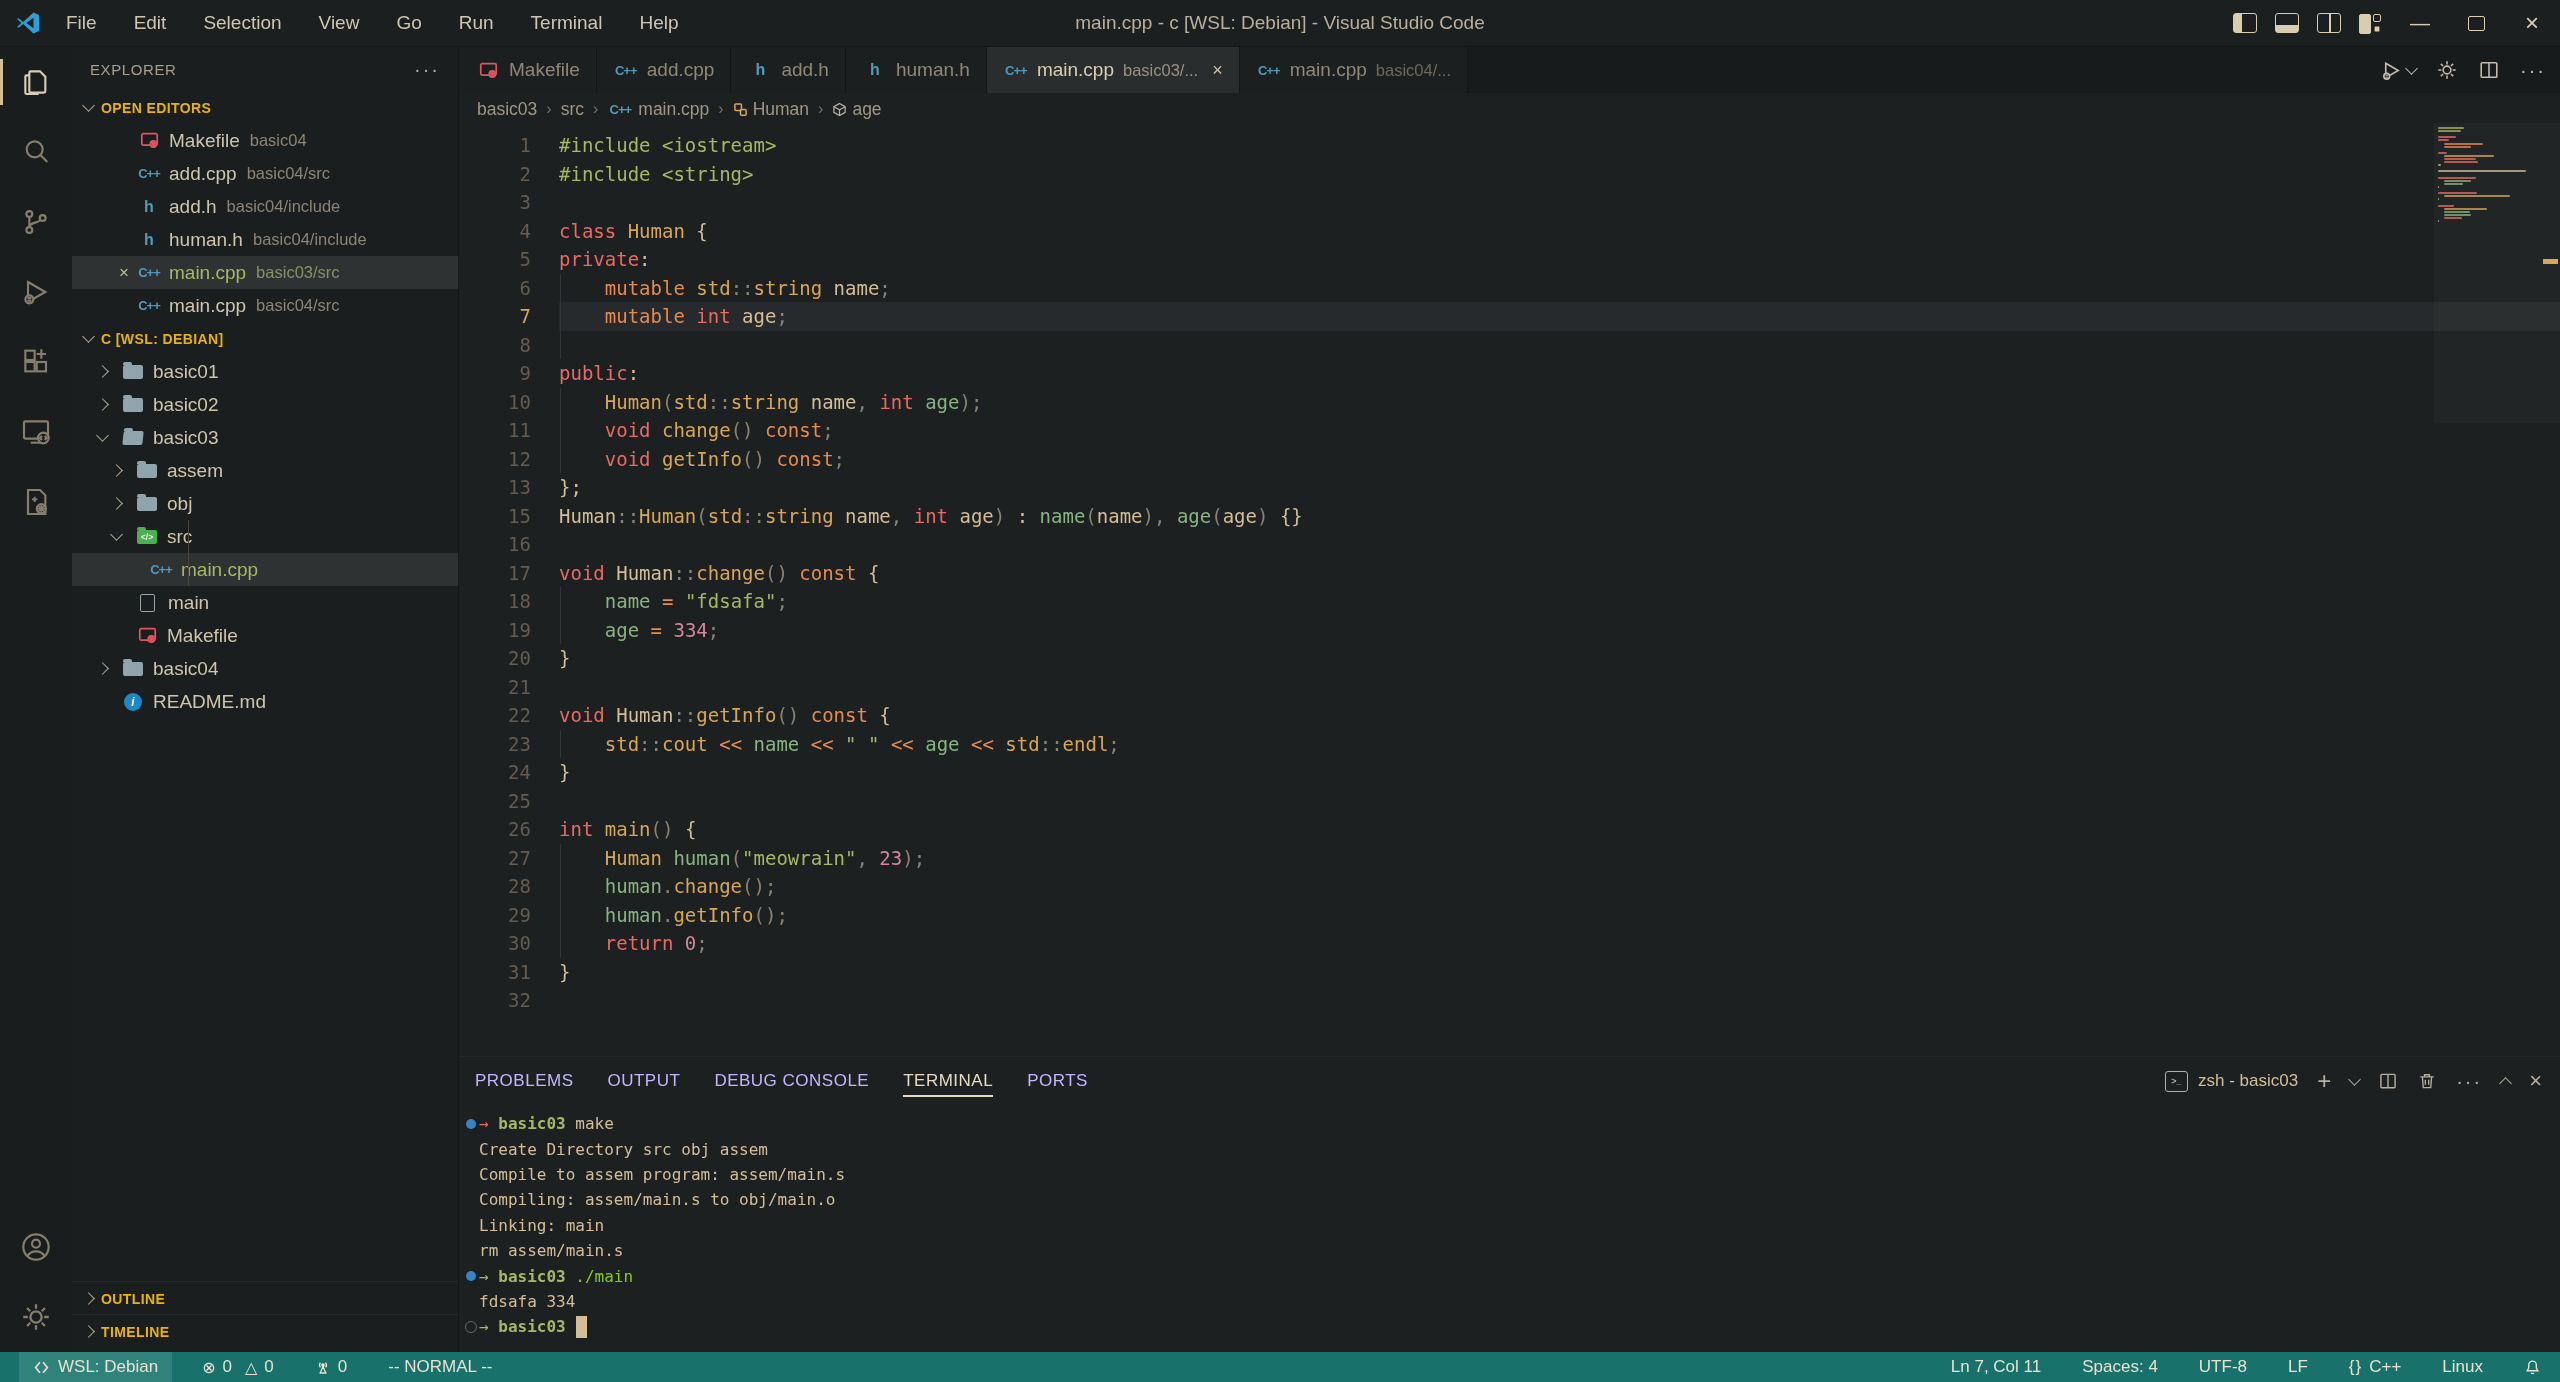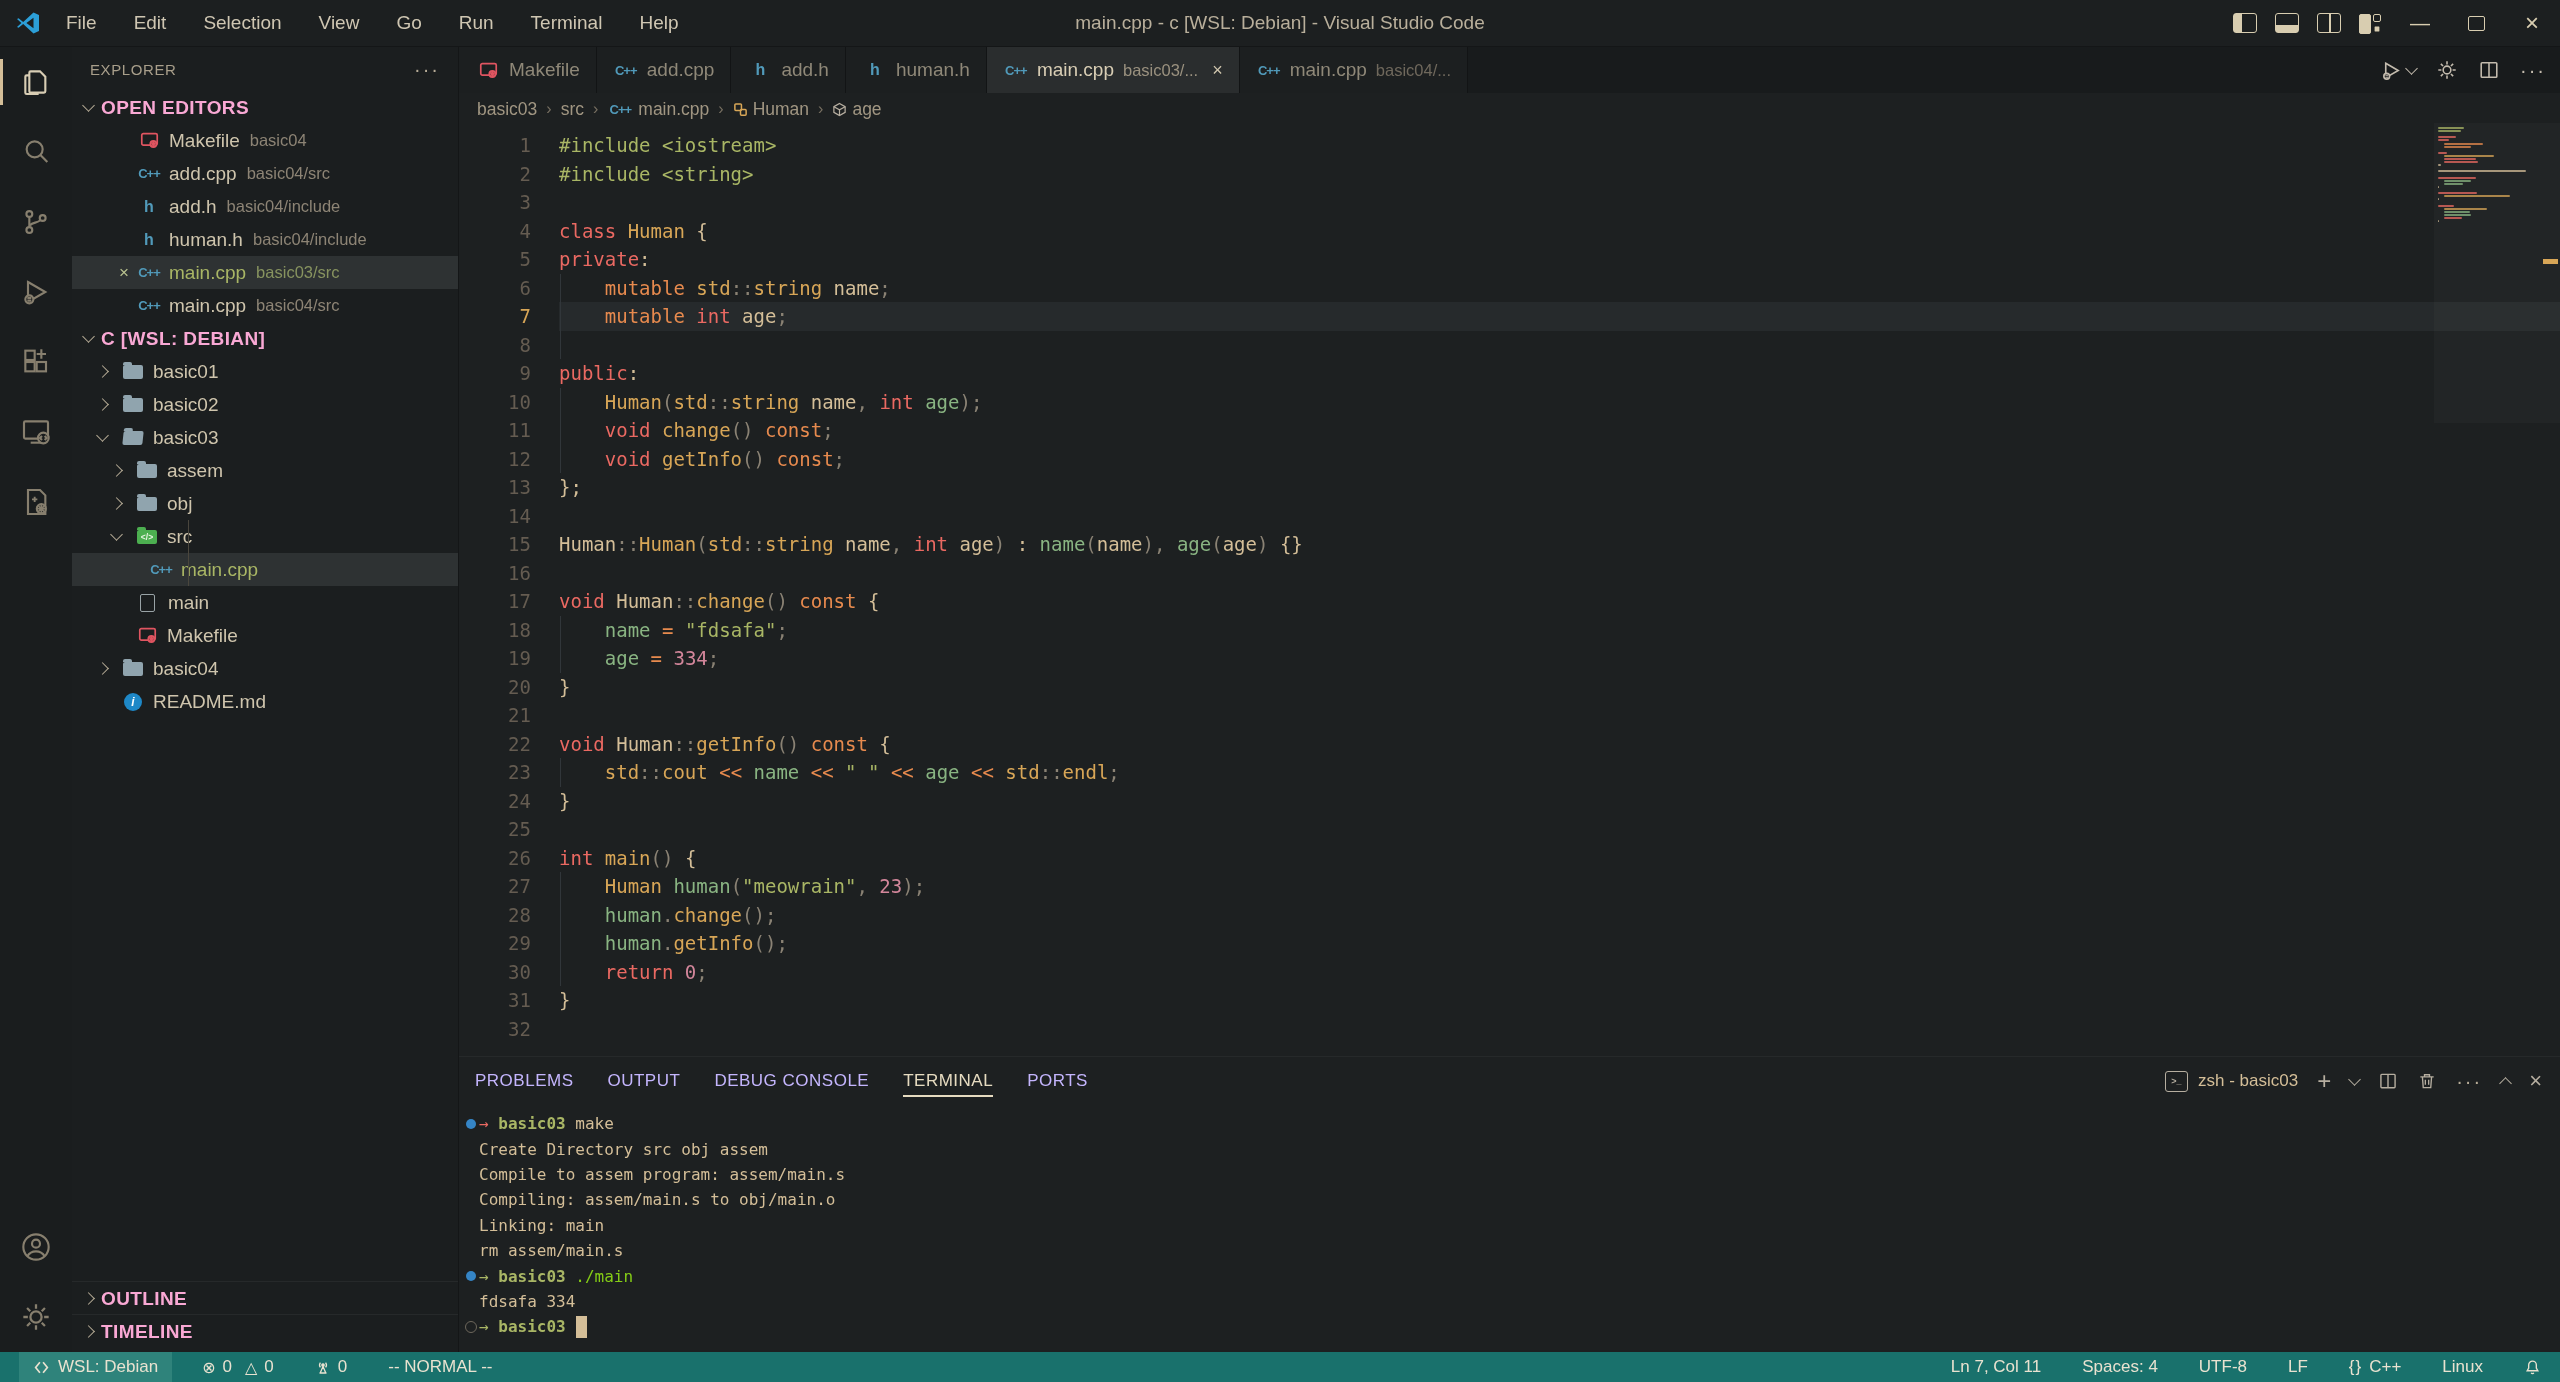--- a/index.html
+++ b/index.html
@@ -26,21 +26,21 @@
   #activitybar{position:absolute;top:47px;left:0;width:72px;bottom:30px;background:#1a1d1e;border-right:1px solid #141617;display:flex;flex-direction:column;align-items:center;}
   .act-item{width:72px;height:70px;display:flex;align-items:center;justify-content:center;color:#877f6e;position:relative;}
   .act-item.active{color:#d8cdb4;}
   .act-item.active::before{content:'';position:absolute;left:0;top:12px;bottom:12px;width:2.5px;background:#d4be98;}
   #activity-bottom{margin-top:auto;display:flex;flex-direction:column;align-items:center;}
   
   #sidebar{position:absolute;top:47px;left:72px;width:386px;bottom:30px;background:#1b1e1f;border-right:1px solid #141617;color:#cfc5ad;}
   #sidebar-header{height:44px;display:flex;align-items:center;padding:0 18px;}
   #sidebar-title{font-size:15px;letter-spacing:.6px;color:#a99f8b;flex:1;}
   .more-dots{color:#b7ac97;font-size:20px;letter-spacing:2px;}
-  .sec-header{height:33px;display:flex;align-items:center;padding-left:12px;font-weight:bold;font-size:19px;letter-spacing:.4px;color:#f9a8d4;}
+  .sec-header{height:33px;display:flex;align-items:center;padding-left:12px;font-weight:bold;font-size:14px;letter-spacing:.4px;color:#eab308;}
   .sec-header .chev{margin-right:8px;}
   .chev{width:8px;height:8px;border-right:1.8px solid #b7ac97;border-bottom:1.8px solid #b7ac97;display:inline-block;flex:none;}
   .chev.r{transform:rotate(-45deg);}
   .chev.d{transform:rotate(45deg);margin-top:-4px;}
   .row{height:33px;display:flex;align-items:center;font-size:19px;color:#cfc5ad;white-space:nowrap;}
   .row .lbl{margin-left:7px;}
   .row .desc{margin-left:10px;font-size:16.5px;color:#8d8475;}
   .row.sel{background:#2e3233;}
   .row.green .lbl{color:#a9b665;}
   .row.green .desc{color:#87935f;}
@@ -463,21 +463,20 @@
         <div class="cl"><span class="ln">4</span><span class="lc"><span style="color: rgb(234, 105, 98);">class</span><span style="color: rgb(212, 190, 152);"> </span><span style="color: rgb(216, 166, 87);">Human</span><span style="color: rgb(212, 190, 152);"> {</span></span></div>
         <div class="cl"><span class="ln">5</span><span class="lc"><span style="color: rgb(234, 105, 98);">private</span><span style="color: rgb(212, 190, 152);">:</span></span></div>
         <div class="cl g"><span class="ln">6</span><span class="lc"><span style="color: rgb(212, 190, 152);">    </span><span style="color: rgb(231, 138, 78);">mutable</span><span style="color: rgb(212, 190, 152);"> </span><span style="color: rgb(216, 166, 87);">std</span><span style="color: rgb(138, 130, 116);">::</span><span style="color: rgb(216, 166, 87);">string</span><span style="color: rgb(212, 190, 152);"> name</span><span style="color: rgb(138, 130, 116);">;</span></span></div>
         <div class="cl cur g"><span class="ln">7</span><span class="lc"><span style="color: rgb(212, 190, 152);">    </span><span style="color: rgb(231, 138, 78);">mutable</span><span style="color: rgb(212, 190, 152);"> </span><span style="color: rgb(234, 105, 98);">int</span><span style="color: rgb(212, 190, 152);"> age</span><span style="color: rgb(138, 130, 116);">;</span></span></div>
         <div class="cl g"><span class="ln">8</span><span class="lc"></span></div>
         <div class="cl"><span class="ln">9</span><span class="lc"><span style="color: rgb(234, 105, 98);">public</span><span style="color: rgb(212, 190, 152);">:</span></span></div>
         <div class="cl g"><span class="ln">10</span><span class="lc"><span style="color: rgb(212, 190, 152);">    </span><span style="color: rgb(216, 166, 87);">Human</span><span style="color: rgb(138, 130, 116);">(</span><span style="color: rgb(216, 166, 87);">std</span><span style="color: rgb(138, 130, 116);">::</span><span style="color: rgb(216, 166, 87);">string</span><span style="color: rgb(212, 190, 152);"> name</span><span style="color: rgb(138, 130, 116);">, </span><span style="color: rgb(234, 105, 98);">int</span><span style="color: rgb(212, 190, 152);"> </span><span style="color: rgb(137, 180, 130);">age</span><span style="color: rgb(138, 130, 116);">);</span></span></div>
         <div class="cl g"><span class="ln">11</span><span class="lc"><span style="color: rgb(212, 190, 152);">    </span><span style="color: rgb(234, 105, 98);">void</span><span style="color: rgb(212, 190, 152);"> </span><span style="color: rgb(216, 166, 87);">change</span><span style="color: rgb(138, 130, 116);">()</span><span style="color: rgb(212, 190, 152);"> </span><span style="color: rgb(231, 138, 78);">const</span><span style="color: rgb(138, 130, 116);">;</span></span></div>
         <div class="cl g"><span class="ln">12</span><span class="lc"><span style="color: rgb(212, 190, 152);">    </span><span style="color: rgb(234, 105, 98);">void</span><span style="color: rgb(212, 190, 152);"> </span><span style="color: rgb(216, 166, 87);">getInfo</span><span style="color: rgb(138, 130, 116);">()</span><span style="color: rgb(212, 190, 152);"> </span><span style="color: rgb(231, 138, 78);">const</span><span style="color: rgb(138, 130, 116);">;</span></span></div>
         <div class="cl"><span class="ln">13</span><span class="lc"><span style="color: rgb(212, 190, 152);">};</span></span></div>
-        <div class="cl"><span class="ln">14</span><span class="lc"></span></div>
         <div class="cl"><span class="ln">15</span><span class="lc"><span style="color: rgb(212, 190, 152);">Human</span><span style="color: rgb(138, 130, 116);">::</span><span style="color: rgb(216, 166, 87);">Human</span><span style="color: rgb(138, 130, 116);">(</span><span style="color: rgb(216, 166, 87);">std</span><span style="color: rgb(138, 130, 116);">::</span><span style="color: rgb(216, 166, 87);">string</span><span style="color: rgb(212, 190, 152);"> name</span><span style="color: rgb(138, 130, 116);">, </span><span style="color: rgb(234, 105, 98);">int</span><span style="color: rgb(212, 190, 152);"> age</span><span style="color: rgb(138, 130, 116);">)</span><span style="color: rgb(212, 190, 152);"> : </span><span style="color: rgb(137, 180, 130);">name</span><span style="color: rgb(138, 130, 116);">(</span><span style="color: rgb(212, 190, 152);">name</span><span style="color: rgb(138, 130, 116);">), </span><span style="color: rgb(137, 180, 130);">age</span><span style="color: rgb(138, 130, 116);">(</span><span style="color: rgb(212, 190, 152);">age</span><span style="color: rgb(138, 130, 116);">)</span><span style="color: rgb(212, 190, 152);"> {}</span></span></div>
         <div class="cl"><span class="ln">16</span><span class="lc"></span></div>
         <div class="cl"><span class="ln">17</span><span class="lc"><span style="color: rgb(234, 105, 98);">void</span><span style="color: rgb(212, 190, 152);"> Human</span><span style="color: rgb(138, 130, 116);">::</span><span style="color: rgb(216, 166, 87);">change</span><span style="color: rgb(138, 130, 116);">()</span><span style="color: rgb(212, 190, 152);"> </span><span style="color: rgb(231, 138, 78);">const</span><span style="color: rgb(212, 190, 152);"> {</span></span></div>
         <div class="cl g"><span class="ln">18</span><span class="lc"><span style="color: rgb(212, 190, 152);">    </span><span style="color: rgb(137, 180, 130);">name</span><span style="color: rgb(212, 190, 152);"> </span><span style="color: rgb(231, 138, 78);">=</span><span style="color: rgb(212, 190, 152);"> </span><span style="color: rgb(169, 182, 101);">"fdsafa"</span><span style="color: rgb(138, 130, 116);">;</span></span></div>
         <div class="cl g"><span class="ln">19</span><span class="lc"><span style="color: rgb(212, 190, 152);">    </span><span style="color: rgb(137, 180, 130);">age</span><span style="color: rgb(212, 190, 152);"> </span><span style="color: rgb(231, 138, 78);">=</span><span style="color: rgb(212, 190, 152);"> </span><span style="color: rgb(211, 134, 155);">334</span><span style="color: rgb(138, 130, 116);">;</span></span></div>
         <div class="cl"><span class="ln">20</span><span class="lc"><span style="color: rgb(212, 190, 152);">}</span></span></div>
         <div class="cl"><span class="ln">21</span><span class="lc"></span></div>
         <div class="cl"><span class="ln">22</span><span class="lc"><span style="color: rgb(234, 105, 98);">void</span><span style="color: rgb(212, 190, 152);"> Human</span><span style="color: rgb(138, 130, 116);">::</span><span style="color: rgb(216, 166, 87);">getInfo</span><span style="color: rgb(138, 130, 116);">()</span><span style="color: rgb(212, 190, 152);"> </span><span style="color: rgb(231, 138, 78);">const</span><span style="color: rgb(212, 190, 152);"> {</span></span></div>
         <div class="cl g"><span class="ln">23</span><span class="lc"><span style="color: rgb(212, 190, 152);">    </span><span style="color: rgb(216, 166, 87);">std</span><span style="color: rgb(138, 130, 116);">::</span><span style="color: rgb(216, 166, 87);">cout</span><span style="color: rgb(212, 190, 152);"> </span><span style="color: rgb(231, 138, 78);">&lt;&lt;</span><span style="color: rgb(212, 190, 152);"> </span><span style="color: rgb(137, 180, 130);">name</span><span style="color: rgb(212, 190, 152);"> </span><span style="color: rgb(231, 138, 78);">&lt;&lt;</span><span style="color: rgb(212, 190, 152);"> </span><span style="color: rgb(169, 182, 101);">" "</span><span style="color: rgb(212, 190, 152);"> </span><span style="color: rgb(231, 138, 78);">&lt;&lt;</span><span style="color: rgb(212, 190, 152);"> </span><span style="color: rgb(137, 180, 130);">age</span><span style="color: rgb(212, 190, 152);"> </span><span style="color: rgb(231, 138, 78);">&lt;&lt;</span><span style="color: rgb(212, 190, 152);"> </span><span style="color: rgb(216, 166, 87);">std</span><span style="color: rgb(138, 130, 116);">::</span><span style="color: rgb(216, 166, 87);">endl</span><span style="color: rgb(138, 130, 116);">;</span></span></div>
         <div class="cl"><span class="ln">24</span><span class="lc"><span style="color: rgb(212, 190, 152);">}</span></span></div>

